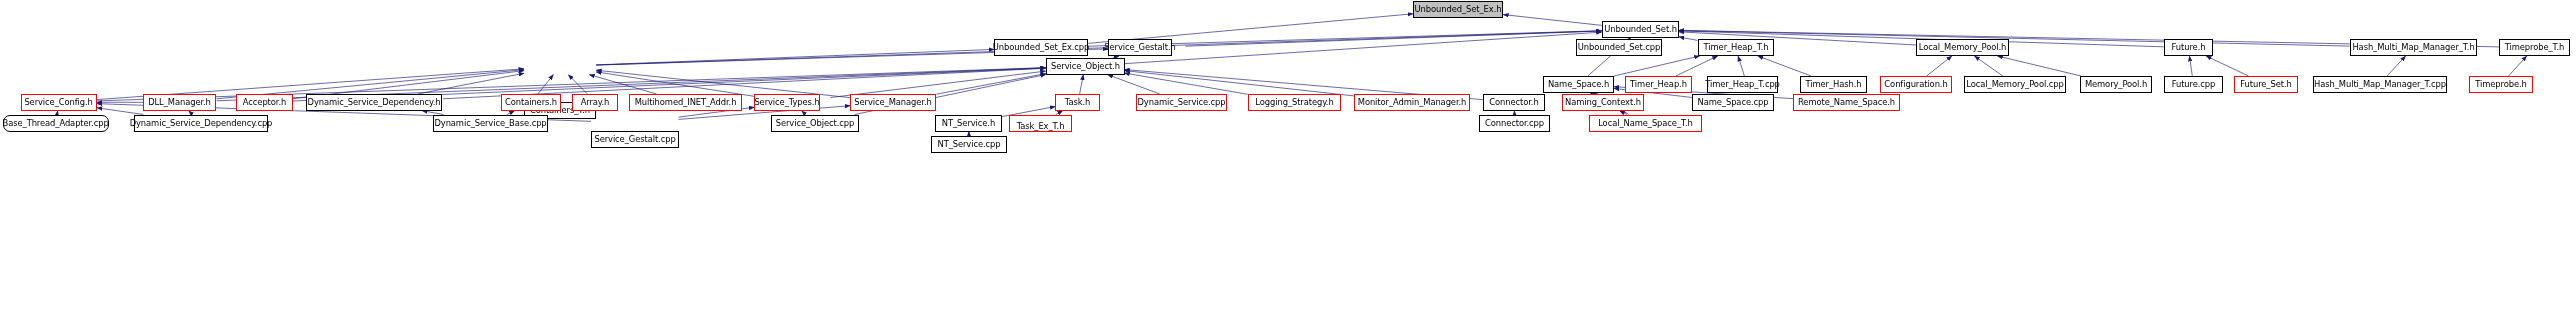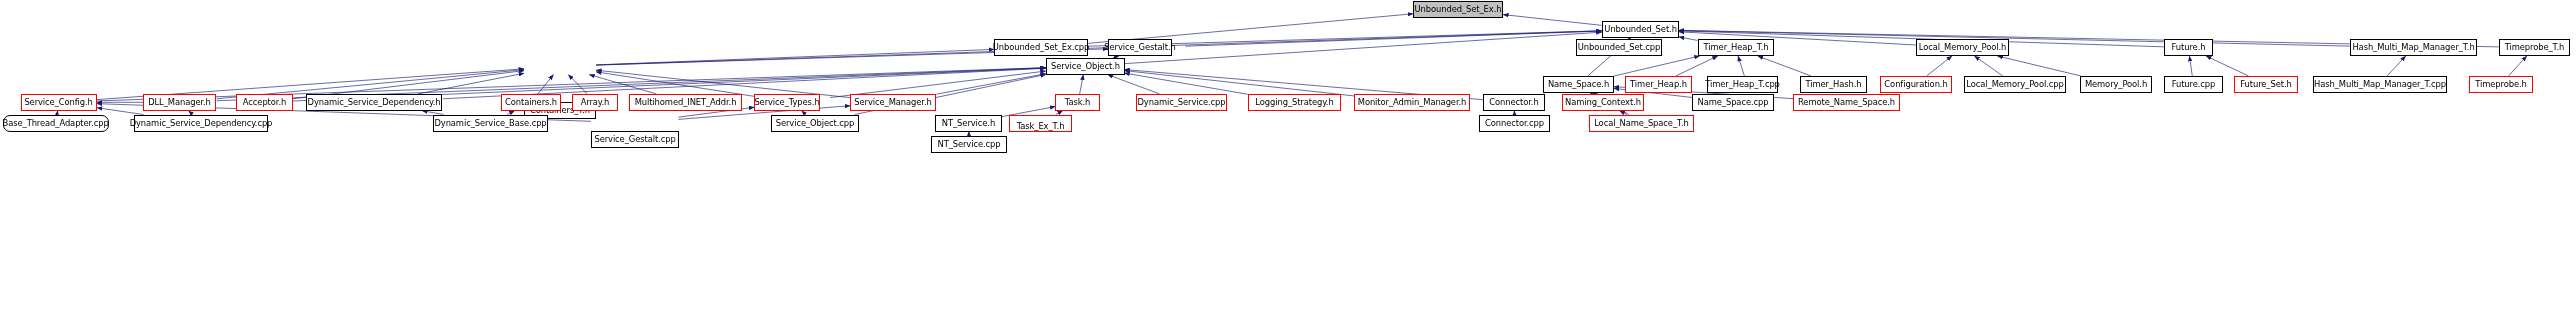--- a/index.html
+++ b/index.html
@@ -252,21 +252,21 @@
       </div>
       <div class="node" style="left: 935px; top: 115px; width: 67px;">
         <span class="lbl">NT_Service.h</span>
       </div>
       <div class="node red" style="left: 1009px; top: 115px; width: 63px; align-items: flex-end;">
         <span class="lbl">Task_Ex_T.h</span>
       </div>
       <div class="node" style="left: 1479px; top: 115px; width: 71px;">
         <span class="lbl">Connector.cpp</span>
       </div>
-      <div class="node red" style="left: 1589px; top: 115px; width: 105px;">
+      <div class="node red" style="left: 1589px; top: 115px; width: 113px;">
         <span class="lbl">Local_Name_Space_T.h</span>
       </div>
       <div class="node" style="left: 931px; top: 136px; width: 76px;">
         <span class="lbl">NT_Service.cpp</span>
       </div>
     </div>
 </div>
 
 
 </body></html>

